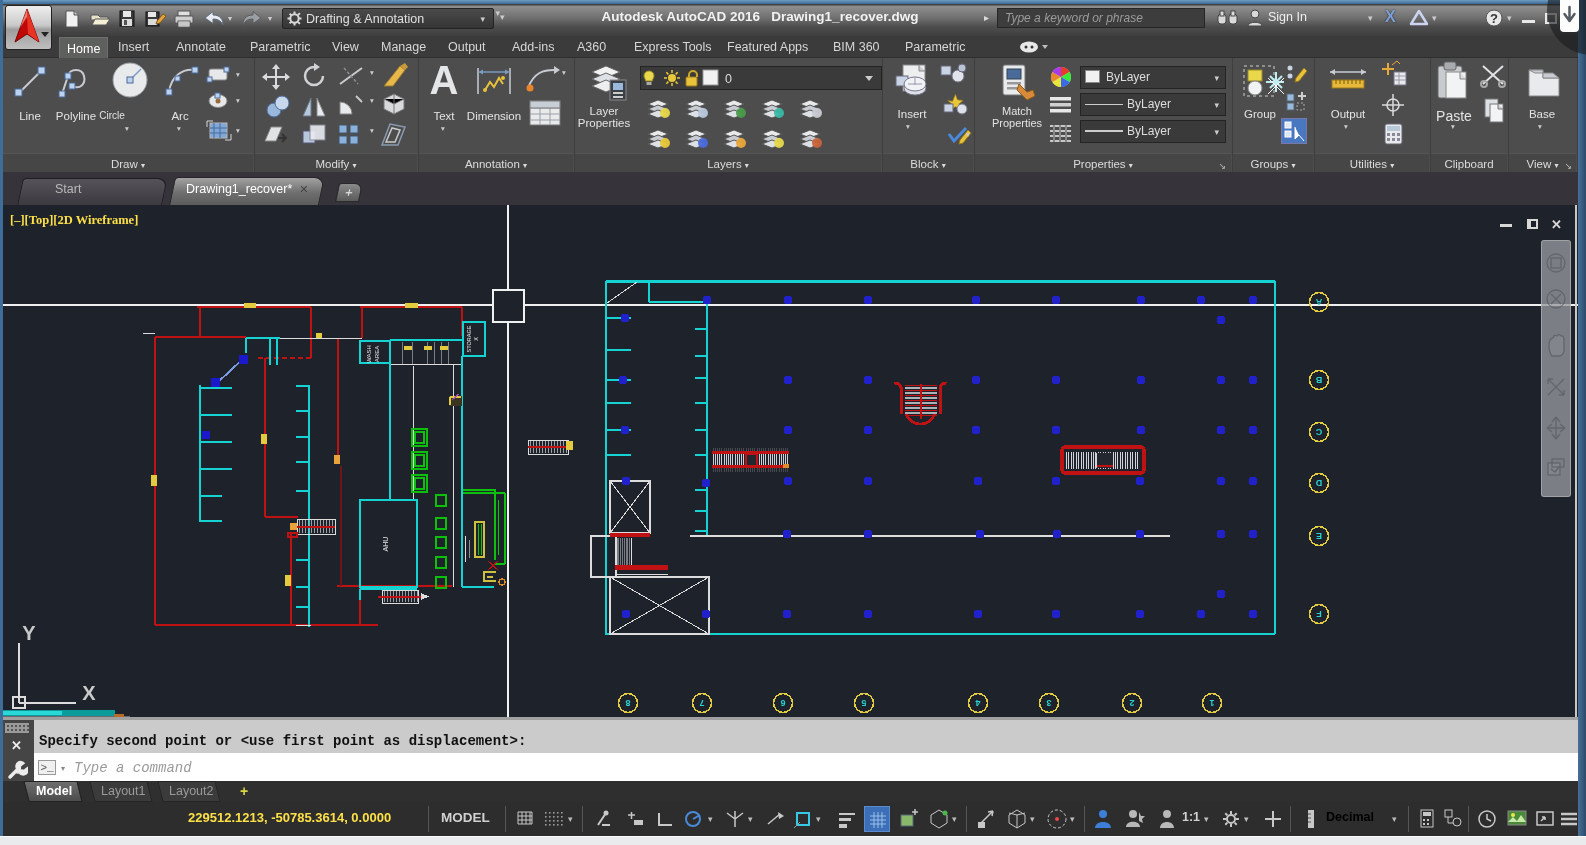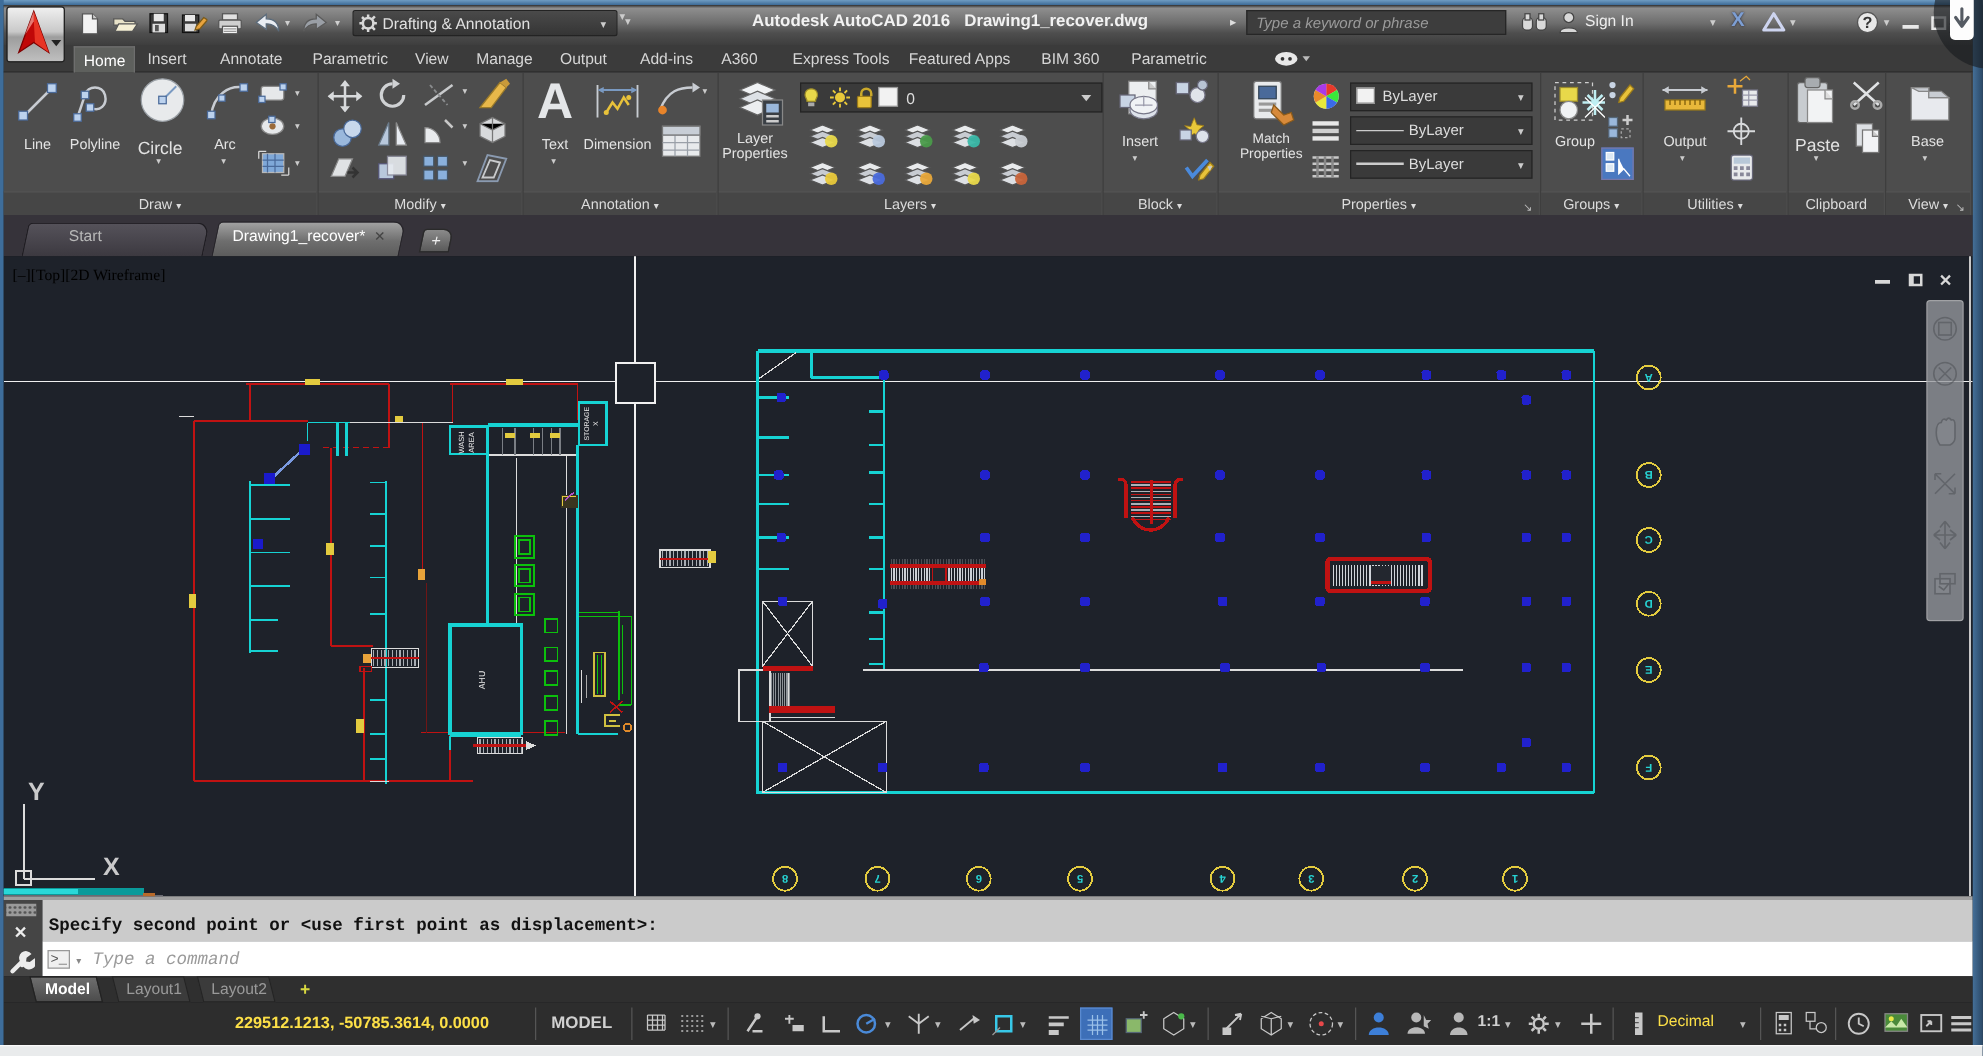--- a/index.html
+++ b/index.html
@@ -235,21 +235,21 @@
     </svg>
   </div>
 <div class="biglbl abs" style="left:50px;top:110px;width:52px;font-size:11.5px">Polyline</div>
 <div class="abs" style="left:110px;top:60px;z-index:22">
     <svg width="40" height="40">
       <circle cx="20" cy="20" r="17" fill="#e8eaec" stroke="#9aa0a6"></circle>
 <path d="M20 20 L31 9" stroke="#7a9ac2" stroke-width="1.5"></path>
       <rect x="17" y="17" width="6" height="6" fill="#bcd2ee" stroke="#4a6a9a"></rect>
     </svg>
   </div>
-<div class="biglbl abs" style="left:104px;top:110px;width:48px;font-size:14px">Circle</div>
+<div class="biglbl abs" style="left:88px;top:110px;width:48px;font-size:10px">Circle</div>
 <div class="abs" style="left:125px;top:124px;color:#ccc;font-size:7.5px;z-index:22">▾</div>
 <div class="abs" style="left:163px;top:62px;z-index:22">
     <svg width="38" height="38">
       <path d="M6 30 C8 14 20 6 32 8" stroke="#c8ccd2" stroke-width="2" fill="none"></path>
 <rect x="3" y="27" width="6" height="6" fill="#bcd2ee" stroke="#4a6a9a"></rect>
       <rect x="29" y="5" width="6" height="6" fill="#bcd2ee" stroke="#4a6a9a"></rect>
       <rect x="12" y="14" width="5" height="5" fill="#bcd2ee" stroke="#4a6a9a"></rect>
     </svg>
   </div>
 <div class="biglbl abs" style="left:158px;top:110px;width:44px;font-size:11.5px">Arc</div>
@@ -721,21 +721,21 @@
 <div id="filetabs" class="abs"></div>
 <div class="abs" style="left:20px;top:178px;width:145px;height:27px;background:linear-gradient(#55525a,#3c3940);
 border:1px solid #1f1d22;border-bottom:none;border-radius:4px 10px 0 0;transform:skewX(-12deg);z-index:21"></div>
 <div class="abs" style="left:55px;top:182px;color:#b8b8b8;font-size:12.5px;z-index:22">Start</div>
 <div class="abs" style="left:172px;top:177px;width:150px;height:28px;background:linear-gradient(#a2a2a2,#6e6e6e 55%,#5c5c5c);
 border:1px solid #27252a;border-bottom:none;border-radius:4px 10px 0 0;transform:skewX(-12deg);z-index:21"></div>
 <div class="abs" style="left:186px;top:182px;color:#fff;font-size:12.5px;z-index:22">Drawing1_recover*&nbsp; <span style="color:#444;font-size:11px">✕</span></div>
 <div class="abs" style="left:337px;top:183px;width:24px;height:19px;background:linear-gradient(#8a8a8a,#5a5a5a);
 border:1px solid #2a2a2a;border-radius:3px 8px 0 0;transform:skewX(-12deg);z-index:21;text-align:center;color:#eee;font-size:13px;line-height:18px">+</div>
 <div id="canvas" class="abs"></div>
-<div class="abs" style="left:10px;top:213px;color:#000000;font-size:12.5px;font-weight:normal;z-index:12;font-family:'Liberation Serif',serif">[–][Top][2D Wireframe]</div>
+<div class="abs" style="left:10px;top:213px;color:#fde047;font-size:12.5px;font-weight:bold;z-index:12;font-family:'Liberation Serif',serif">[–][Top][2D Wireframe]</div>
 <div class="abs" style="left:1500px;top:224px;width:12px;height:3px;background:#d8d8d8;z-index:12"></div>
 <div class="abs" style="left:1527px;top:219px;width:11px;height:10px;border:2px solid #d8d8d8;border-left-width:4px;z-index:12"></div>
 <div class="abs" style="left:1551px;top:217px;color:#d8d8d8;font-size:13px;font-weight:bold;z-index:12">✕</div>
 <div class="abs" style="left:1541px;top:240px;width:30px;height:257px;background:rgba(150,153,158,0.78);
 border:1px solid rgba(200,200,200,0.5);border-radius:3px;z-index:11">
 <svg width="28" height="255" opacity="0.5">
 <g fill="none" stroke="#4a4d52" stroke-width="1.3">
 <circle cx="14" cy="22" r="9"></circle>
         <rect x="9" y="17" width="10" height="10" fill="#7a7d82"></rect>
 <circle cx="14" cy="58" r="9"></circle>
@@ -946,21 +946,21 @@
       <path d="M13 5 v16 M5 13 h16" stroke="#c8c8c8" stroke-width="2"></path>
     </svg>
   </div>
 <div class="abs" style="left:1290px;top:806px;width:1px;height:26px;background:#555;z-index:21"></div>
 <div class="abs" style="left:1298px;top:806px;width:20px;height:26px;z-index:21">
     <svg width="26" height="26">
       <rect x="10" y="4" width="6" height="18" fill="#c8c8c8"></rect>
       <path d="M10 8 h3 M10 12 h3 M10 16 h3" stroke="#555"></path>
     </svg>
   </div>
-<div class="abs" style="left:1326px;top:810px;color:#fde047;font-size:12.5px;font-weight:normal;z-index:21">Decimal</div>
+<div class="abs" style="left:1326px;top:810px;color:#000000;font-size:12.5px;font-weight:bold;z-index:21">Decimal</div>
 <div class="abs" style="left:1392px;top:814px;color:#bbb;font-size:9px;z-index:21">▾</div>
 <div class="abs" style="left:1408px;top:806px;width:1px;height:26px;background:#555;z-index:21"></div>
 <div class="abs" style="left:1414px;top:806px;width:22px;height:26px;z-index:21">
     <svg width="26" height="26">
       <rect x="7" y="4" width="12" height="17" fill="none" stroke="#c8c8c8"></rect>
       <rect x="9" y="6" width="8" height="4" fill="#c8c8c8"></rect>
       <g fill="#c8c8c8">
         <rect x="9" y="13" width="2" height="2"></rect>
         <rect x="13" y="13" width="2" height="2"></rect>
         <rect x="9" y="17" width="2" height="2"></rect>

